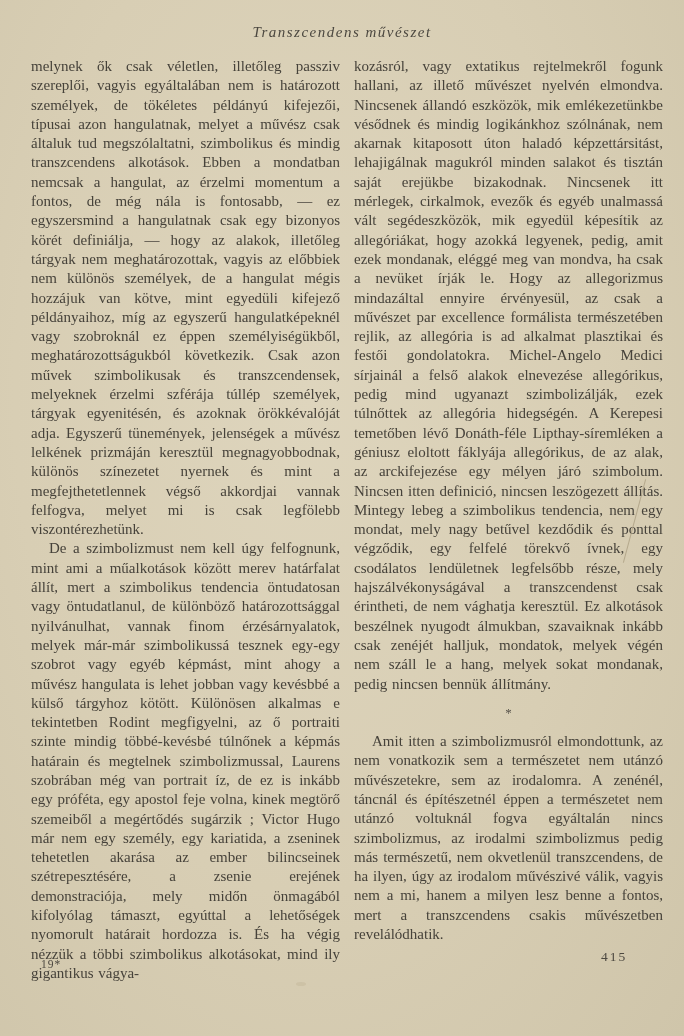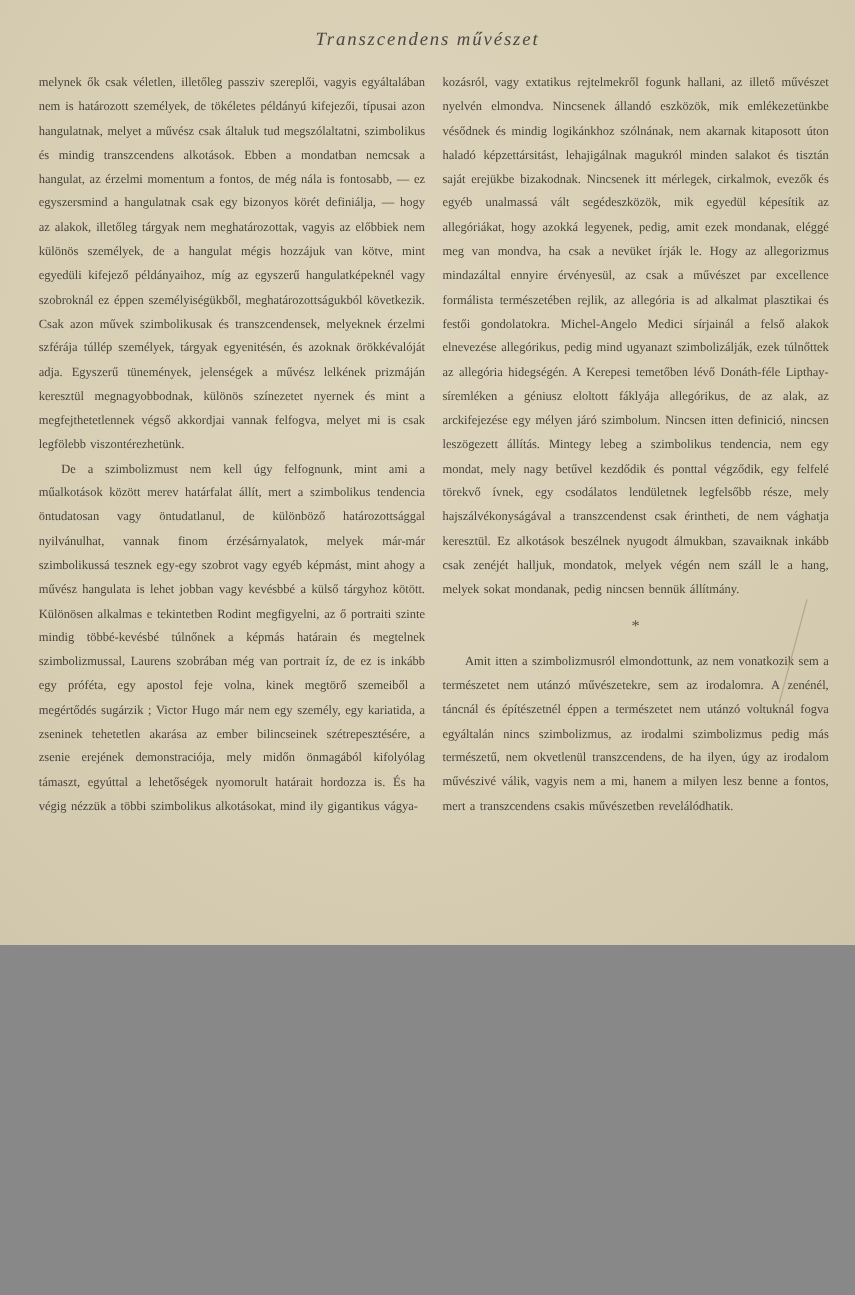--- a/index.html
+++ b/index.html
@@ -1,18 +1,18 @@
 <!DOCTYPE html>
 <html><head>
 <meta charset="utf-8">
 <style>
   html,body { margin:0; padding:0; background:#888; }
   .page {
     position:relative;
-    width:684px; height:756px;
+    width:684px; height:1036px;
     margin:0 auto;
     overflow:hidden;
     background:#d9cfb6;
     background-image: radial-gradient(ellipse at 45% 38%, #ded5bd 0%, #d8ceb4 55%, #cfc5aa 100%);
     font-family:"Liberation Serif","DejaVu Serif",serif;
     color:#46423a;
   }
   .running-head {
     position:absolute; top:24px; left:0; width:100%;
     text-align:center;
@@ -22,21 +22,21 @@
     color:#4c4840;
   }
   .columns {
     position:absolute; top:57px; left:31px;
     display:flex; gap:14px;
   }
   .column { width:309px; }
   .column p {
     margin:0;
     text-align:justify;
-    font-size:10px;
+    font-size:15px;
     line-height:19.3px;
     word-spacing:1px;
   }
   .column p.indent { text-indent:18px; }
   .sep {
     text-align:center;
     font-size:13px;
     line-height:19.3px;
     margin:9px 0 10px 0;
     color:#56524a;

